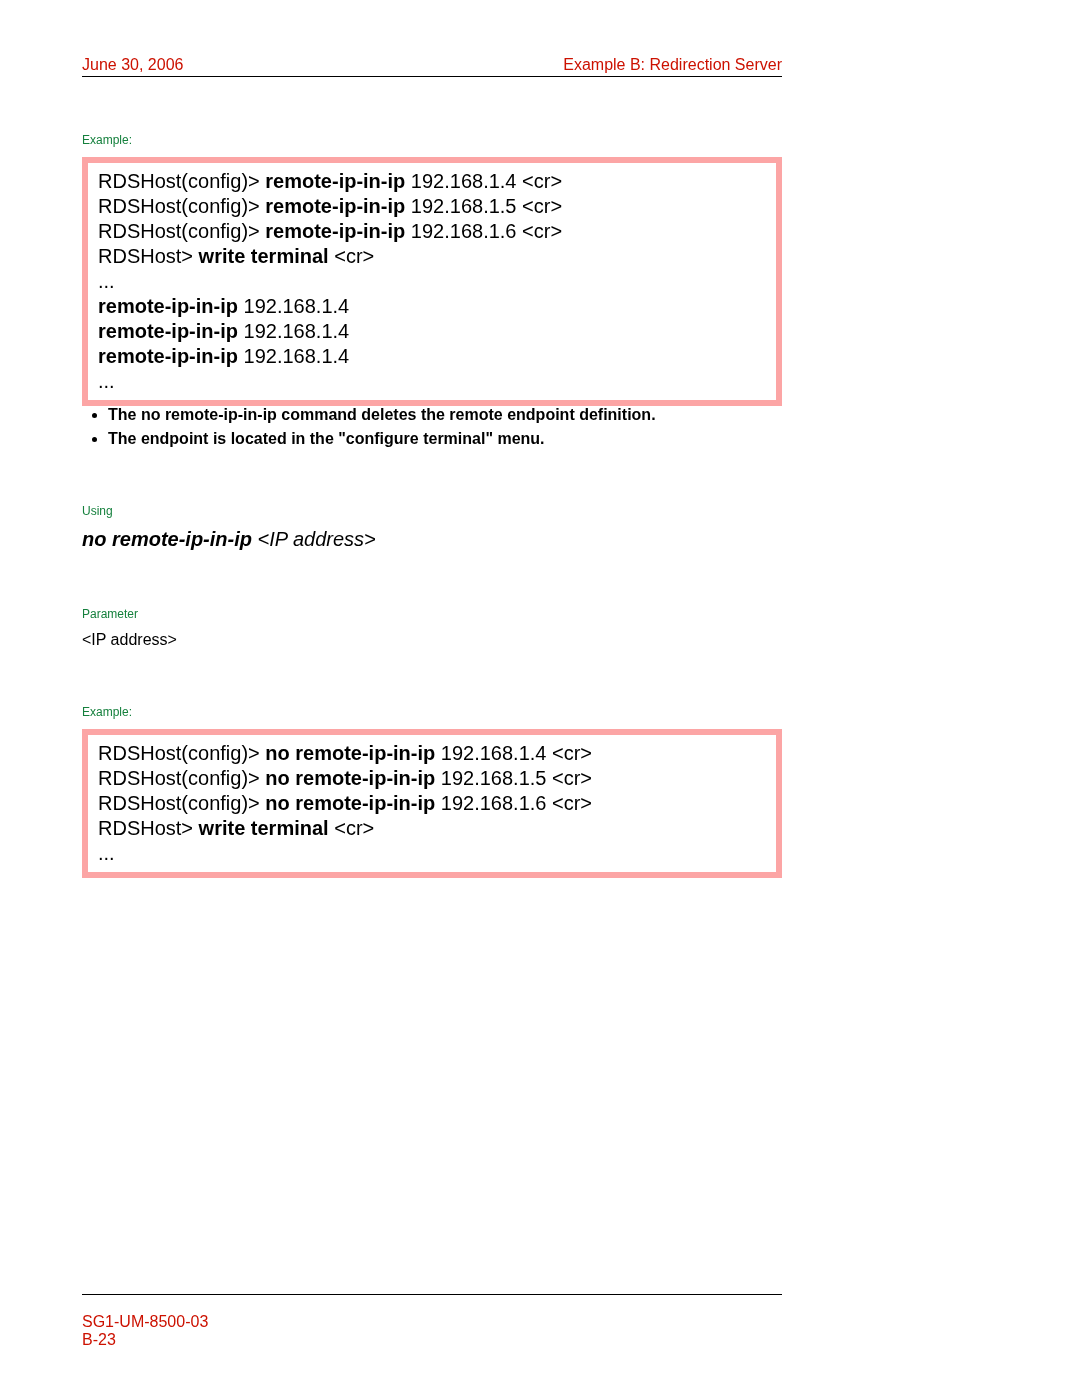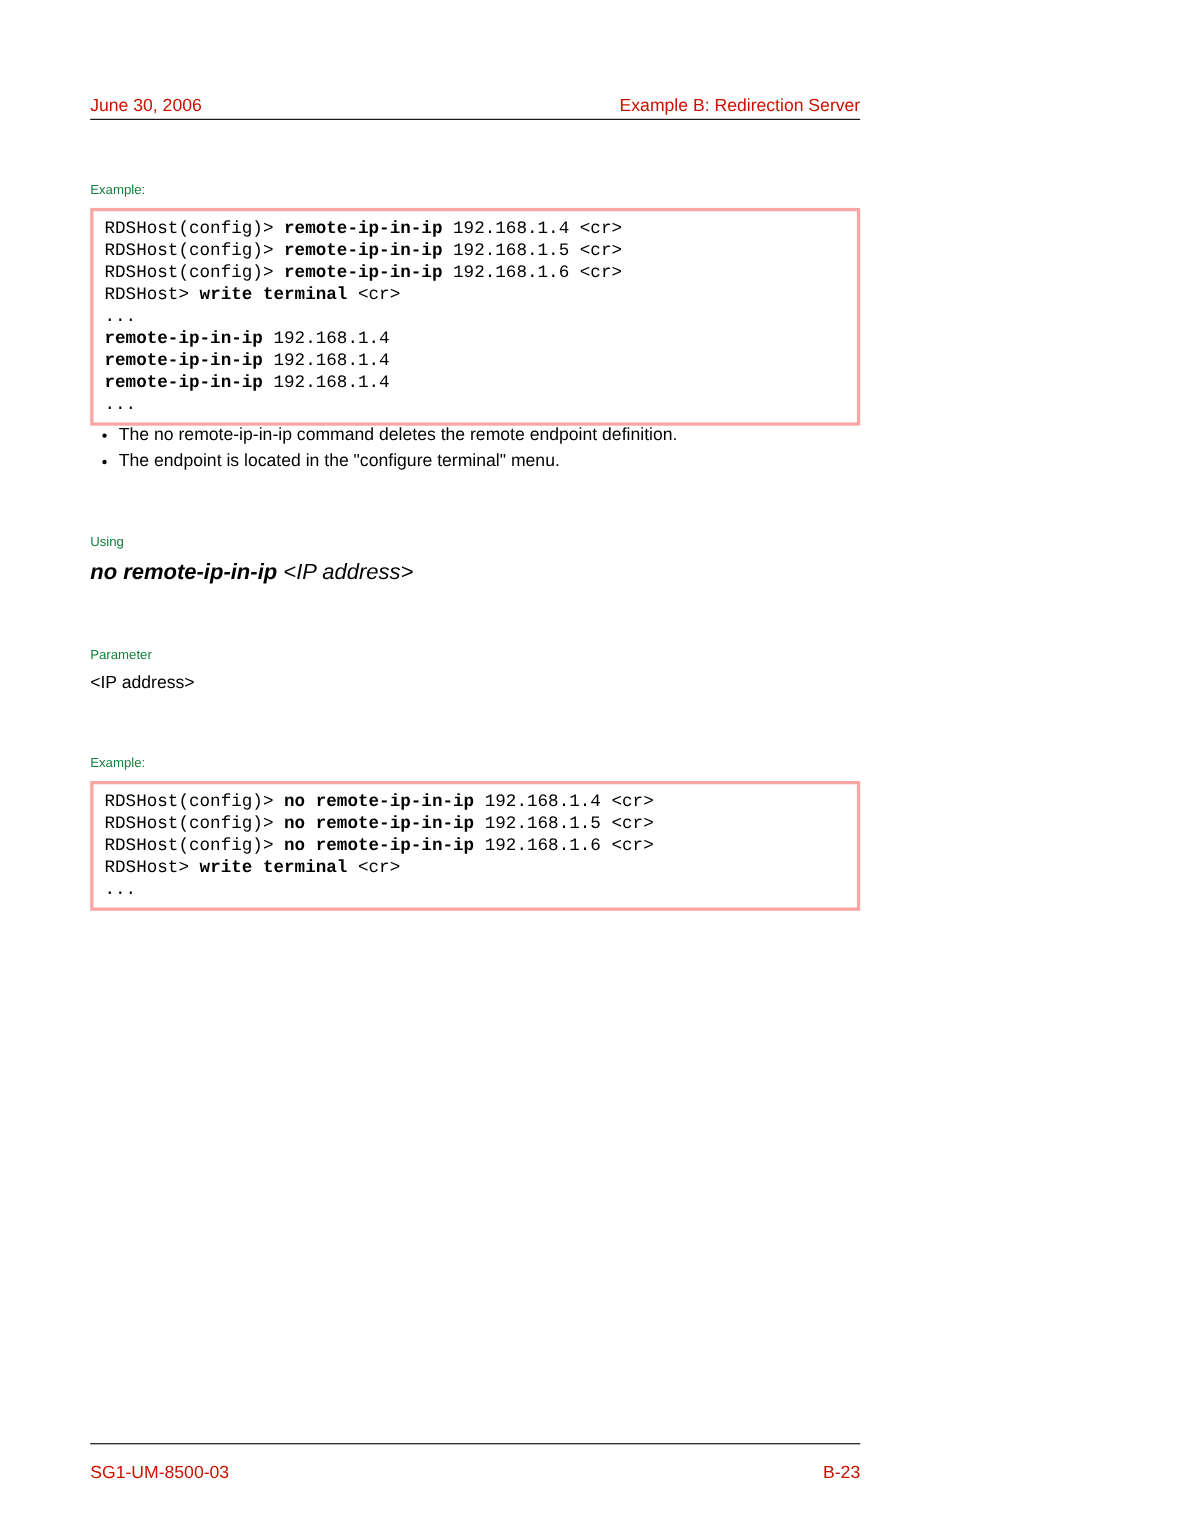--- a/index.html
+++ b/index.html
@@ -8,21 +8,21 @@
     background: #fff;
     font-family: Arial, Helvetica, sans-serif;
     font-size: 16px;
     color: #000;
     width: 1080px;
   }
   .page {
     box-sizing: border-box;
     width: 864px;
     min-height: 1397px;
-    padding: 88px 82px 40px 82px;
+    padding: 56px 82px 40px 82px;
     position: relative;
   }
   .header-row {
     display: flex;
     justify-content: space-between;
     font-size: 16px;
     margin-bottom: 2px;
   }
   .red { color: #cc1100; }
   .hr-line {
@@ -31,42 +31,43 @@
     margin: 2px 0 0 0;
   }
   .section-heading {
     color: #15803d;
     font-size: 12px;
     margin-top: 56px;
     margin-bottom: 10px;
   }
   .section-heading.first { margin-top: 56px; }
   .codebox {
-    border: 3px solid #fca5a5;
+    border: 6px solid #fca5a5;
     padding: 6px 10px 6px 10px;
-    font-family: Liberation Mono, monospace;
-    font-size: 16px;
+    font-family: Liberation Sans, sans-serif;
+    font-size: 20px;
     line-height: 1.25;
     white-space: pre;
     overflow: hidden;
   }
   .codebox .b { font-weight: bold; }
   .subheading {
     color: #cc1100;
     font-size: 16px;
     margin-top: 34px;
     margin-bottom: 10px;
   }
   ul.bullets {
     margin: 0 0 0 26px;
     padding: 0;
   }
   ul.bullets li {
     margin-bottom: 6px;
     font-size: 16px;
+    font-weight: bold;
   }
   .usage-line {
     font-size: 20px;
     margin-top: 0;
     font-style: italic;
   }
   .usage-line .b { font-weight: bold; }
   .para {
     font-size: 16px;
     margin-top: 8px;
@@ -75,20 +76,21 @@
     position: absolute;
     left: 82px;
     right: 82px;
     bottom: 48px;
   }
   .footer-row {
     display: flex;
     justify-content: space-between;
     font-size: 16px;
     margin-top: 18px;
+    flex-direction: column;
   }
 </style>
 </head>
 <body>
 
 <div class="page">
 
   <div class="header-row">
     <span class="red">June 30, 2006</span>
     <span class="red">Example B: Redirection Server</span>

